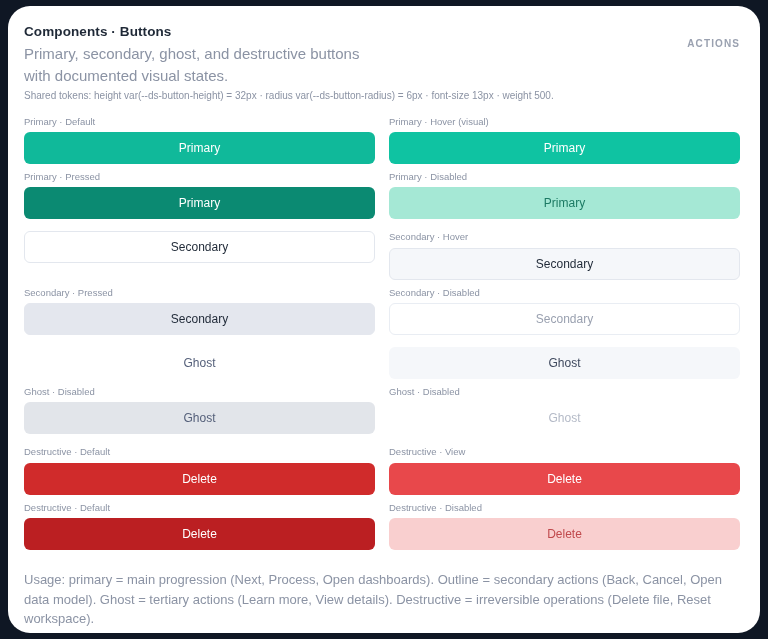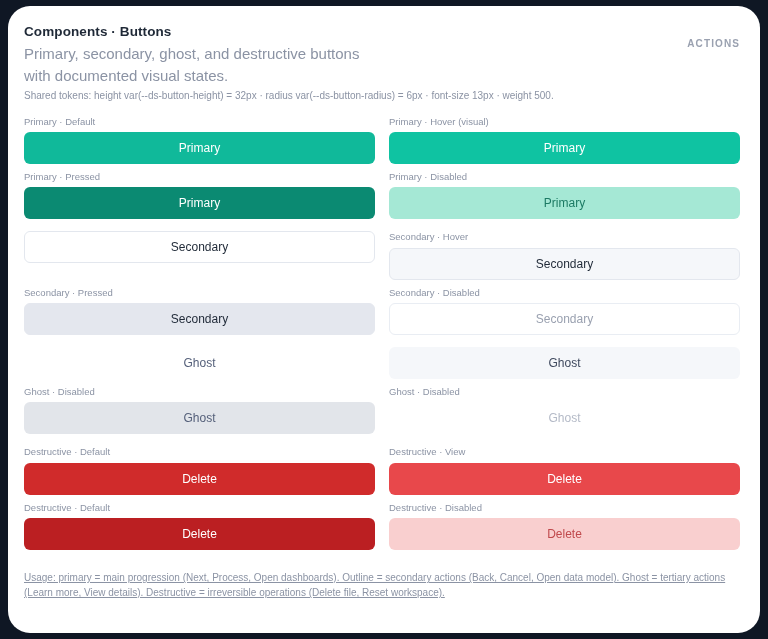--- a/index.html
+++ b/index.html
@@ -139,25 +139,24 @@
 
   
   .btn-destructive-default  { background: #d02b2b; color: #ffffff; }
   .btn-destructive-hover    { background: #e8484b; color: #ffffff; }
   .btn-destructive-pressed  { background: #bb1f22; color: #ffffff; }
   .btn-destructive-disabled { background: #f9cfcf; color: #c0494c; }
 
   
   .footer {
     margin-top: 20px;
-    font-size: 10px;
+    font-size: 13px;
     color: #8b93a4;
     line-height: 1.5;
     max-width: 726px;
-    text-decoration: underline;
   }
 </style>
 </head>
 <body>
 
 <div class="card">
 
   <div class="header">
     <div class="header-left">
       <h1 class="page-title">Components · Buttons</h1>

